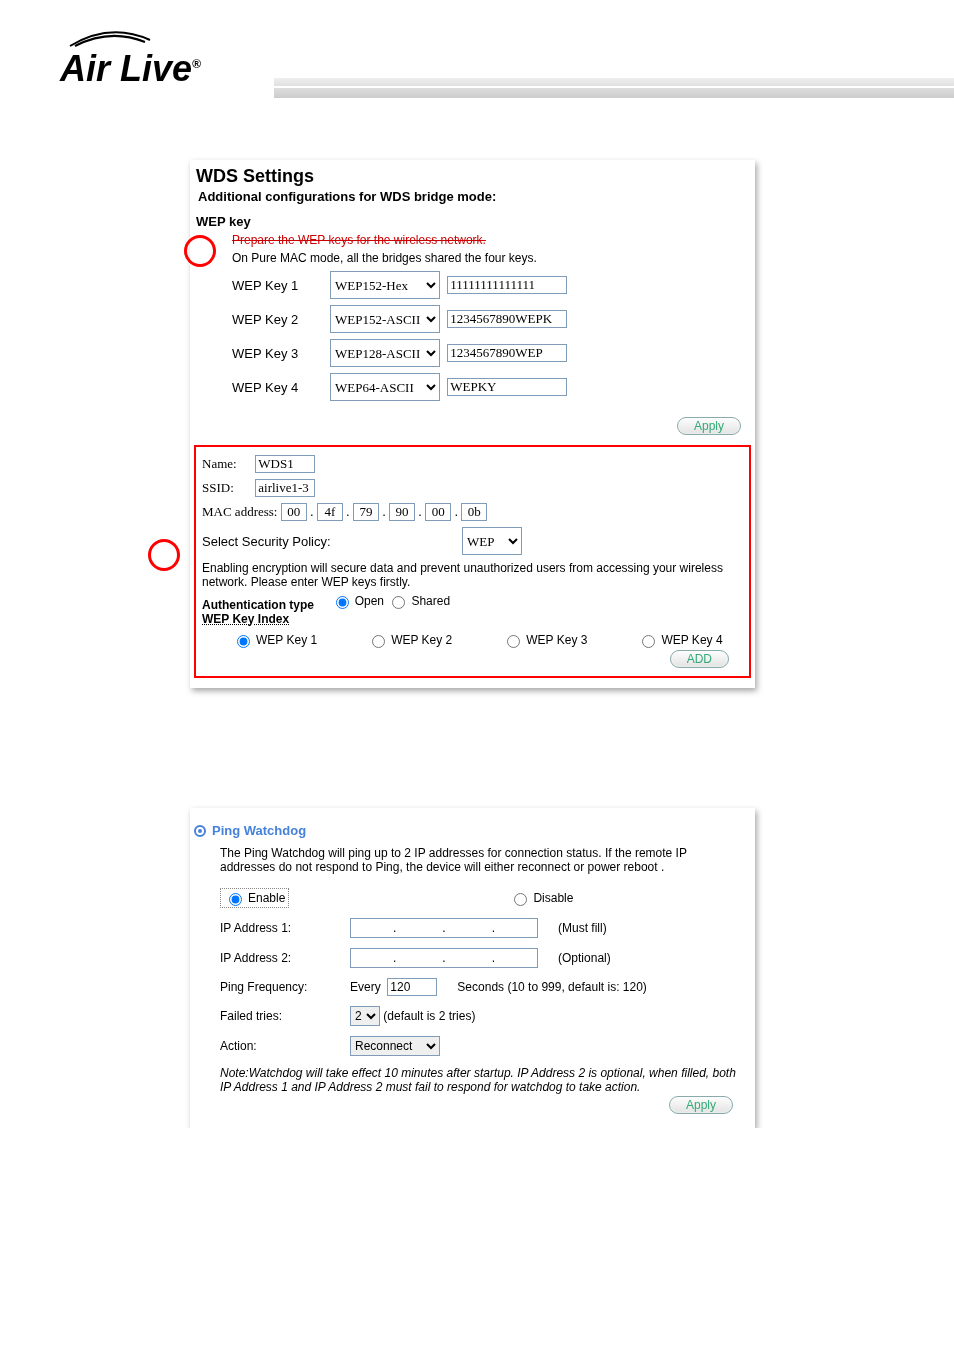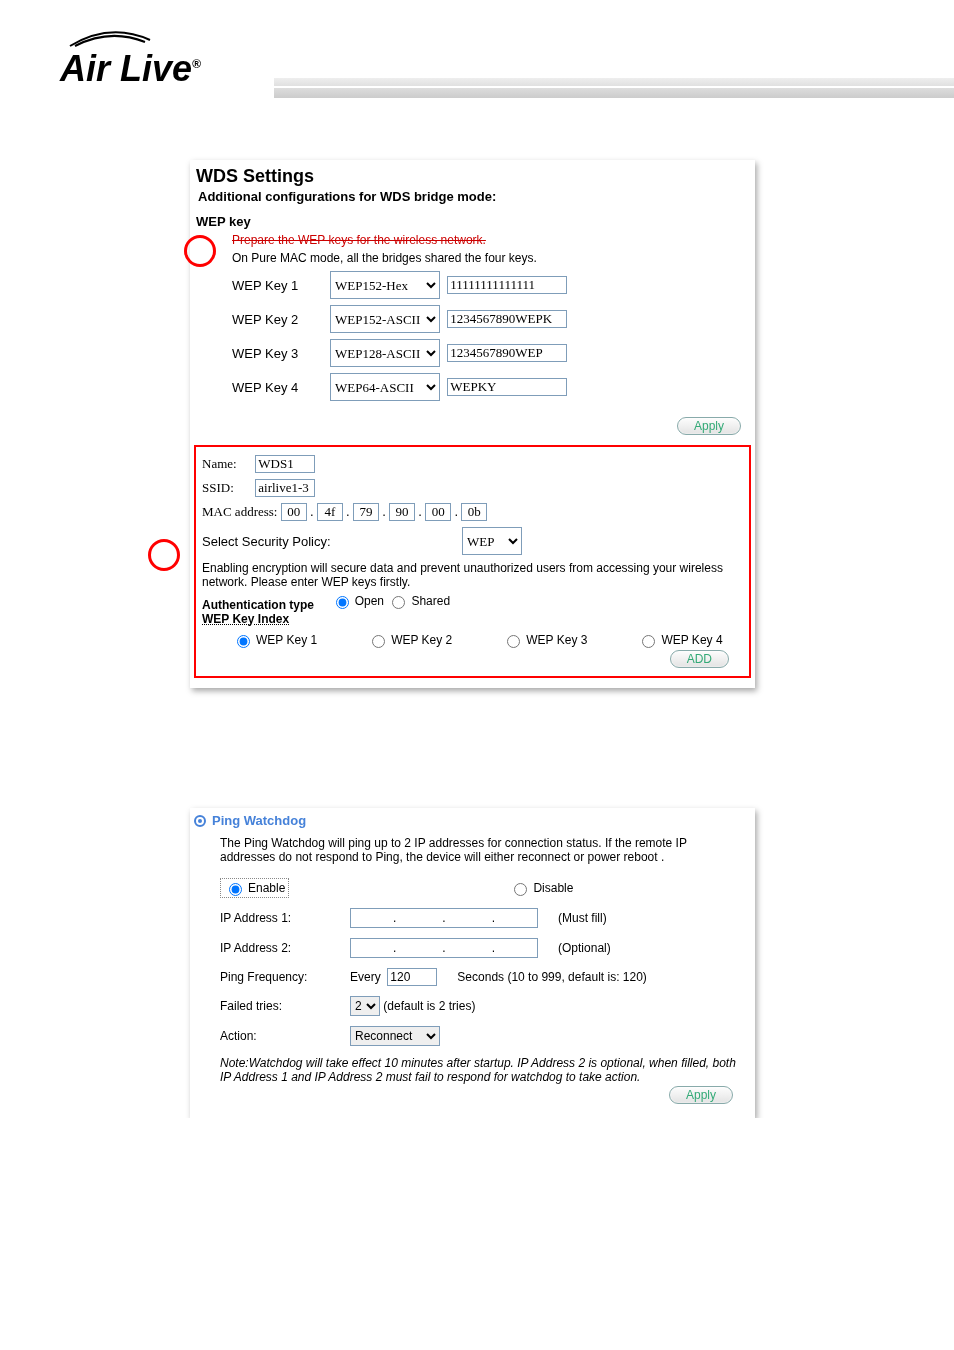--- a/index.html
+++ b/index.html
@@ -33,21 +33,21 @@
   input.mac { width: 26px; text-align:center; font-family:"Times New Roman",serif; font-size:13px; height:18px; border:1px solid #7f9db9; }
   .security-line { display:flex; align-items:center; }
   .security-line .lblw { width: 260px; }
   .enc-note { font-size: 12px; margin: 6px 0 4px 0; }
   .auth-row { font-size: 12px; }
   .auth-row b { font-weight: bold; }
   .key-index-row { display:flex; gap: 50px; font-size: 12px; margin: 6px 0 0 30px; }
   .radio-pair { display:inline-flex; align-items:center; gap:3px; font-size:12px; }
   .circle-annot { position:absolute; width:32px; height:32px; border:3px solid #f00; border-radius:50%; background:transparent; }
   
-  .pw-title { display:flex; align-items:center; gap:6px; color:#4682d9; font-size:13px; font-weight:bold; margin:1px 0 8px 0; }
+  .pw-title { display:flex; align-items:center; gap:6px; color:#4682d9; font-size:13px; font-weight:bold; margin:11px 0 8px 0; }
   .pw-bullet { width:12px; height:12px; border-radius:50%; border:2px solid #4682d9; display:inline-block; position:relative; }
   .pw-bullet::after { content:""; position:absolute; inset:2px; border-radius:50%; background:#4682d9; }
   .pw-body { font-size: 12px; padding: 0 8px 0 26px; }
   .pw-desc { margin-bottom: 14px; }
   .pw-row { display:flex; align-items:center; margin-bottom: 10px; }
   .pw-row .plbl { width: 130px; }
   .ip-seg { display:flex; align-items:center; border:1px solid #7f9db9; height:20px; }
   .ip-seg input { border:none; width:38px; text-align:center; font-size:12px; height:18px; outline:none; }
   .ip-seg .dot { padding: 0 4px; }
   .hint { margin-left: 20px; font-size:12px; }

